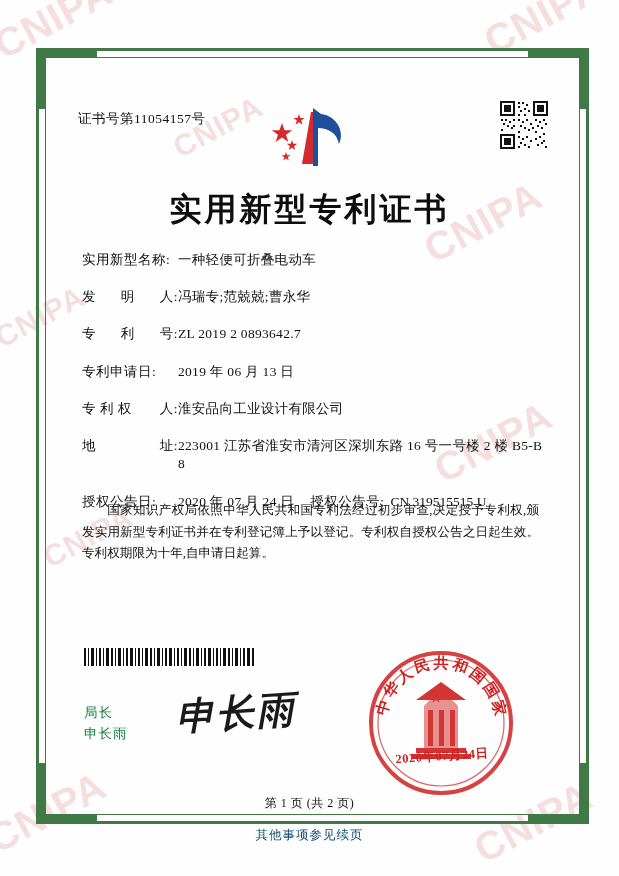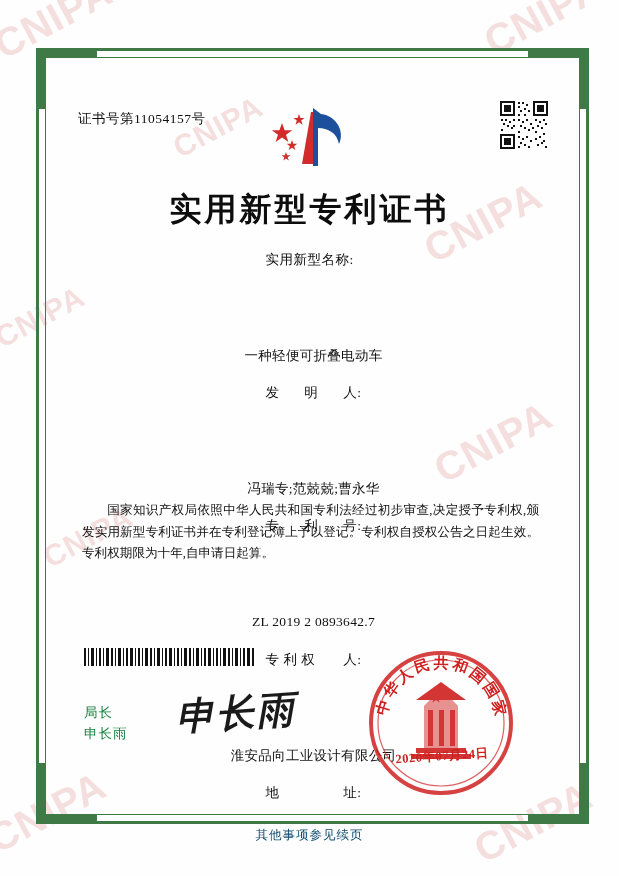--- a/index.html
+++ b/index.html
@@ -124,23 +124,22 @@
     position: absolute;
     left: 46px;
     right: 38px;
     top: 203px;
     font-size: 13.5px;
     color: #111;
     line-height: 1.35;
   }
   .row {
     display: flex;
-    align-items: center;
+    align-items: flex-start;
     margin-bottom: 19px;
-    flex-direction: column;
   }
   .row .lab {
     width: 96px;
     flex: 0 0 96px;
     letter-spacing: .5px;
   }
   .row .lab.spread {
     display: flex;
     justify-content: space-between;
   }
@@ -376,20 +375,24 @@
 
       <div class="row">
         <div class="lab spread">
           <span>专</span>
           <span>利</span>
           <span>号:</span>
         </div>
         <div class="val">ZL 2019 2 0893642.7</div>
       </div>
 
+      <div class="row">
+        <div class="lab">专利申请日:</div>
+        <div class="val">2019 年 06 月 13 日</div>
+      </div>
 
       <div class="row">
         <div class="lab spread">
           <span>专 利 权</span>
           <span>人:</span>
         </div>
         <div class="val">淮安品向工业设计有限公司</div>
       </div>
 
       <div class="row">
@@ -487,16 +490,17 @@
         <defs>
           <path id="sealArc" d="M 20 75 A 55 55 0 0 1 130 75" fill="none"></path>
         </defs>
         <text font-family="'DejaVu Serif', serif" font-size="15" font-weight="bold" fill="#cf2020" letter-spacing="3">
           <textPath href="#sealArc" startOffset="4%">中华人民共和国国家知识产权局</textPath>
         </text>
       </svg>
     </div>
     <div class="seal-date">2020年07月24日</div>
 
+    <div class="page-no">第 1 页 (共 2 页)</div>
   </div>
 
   <div class="footnote">其他事项参见续页</div>
 </div>
 
 </body></html>

